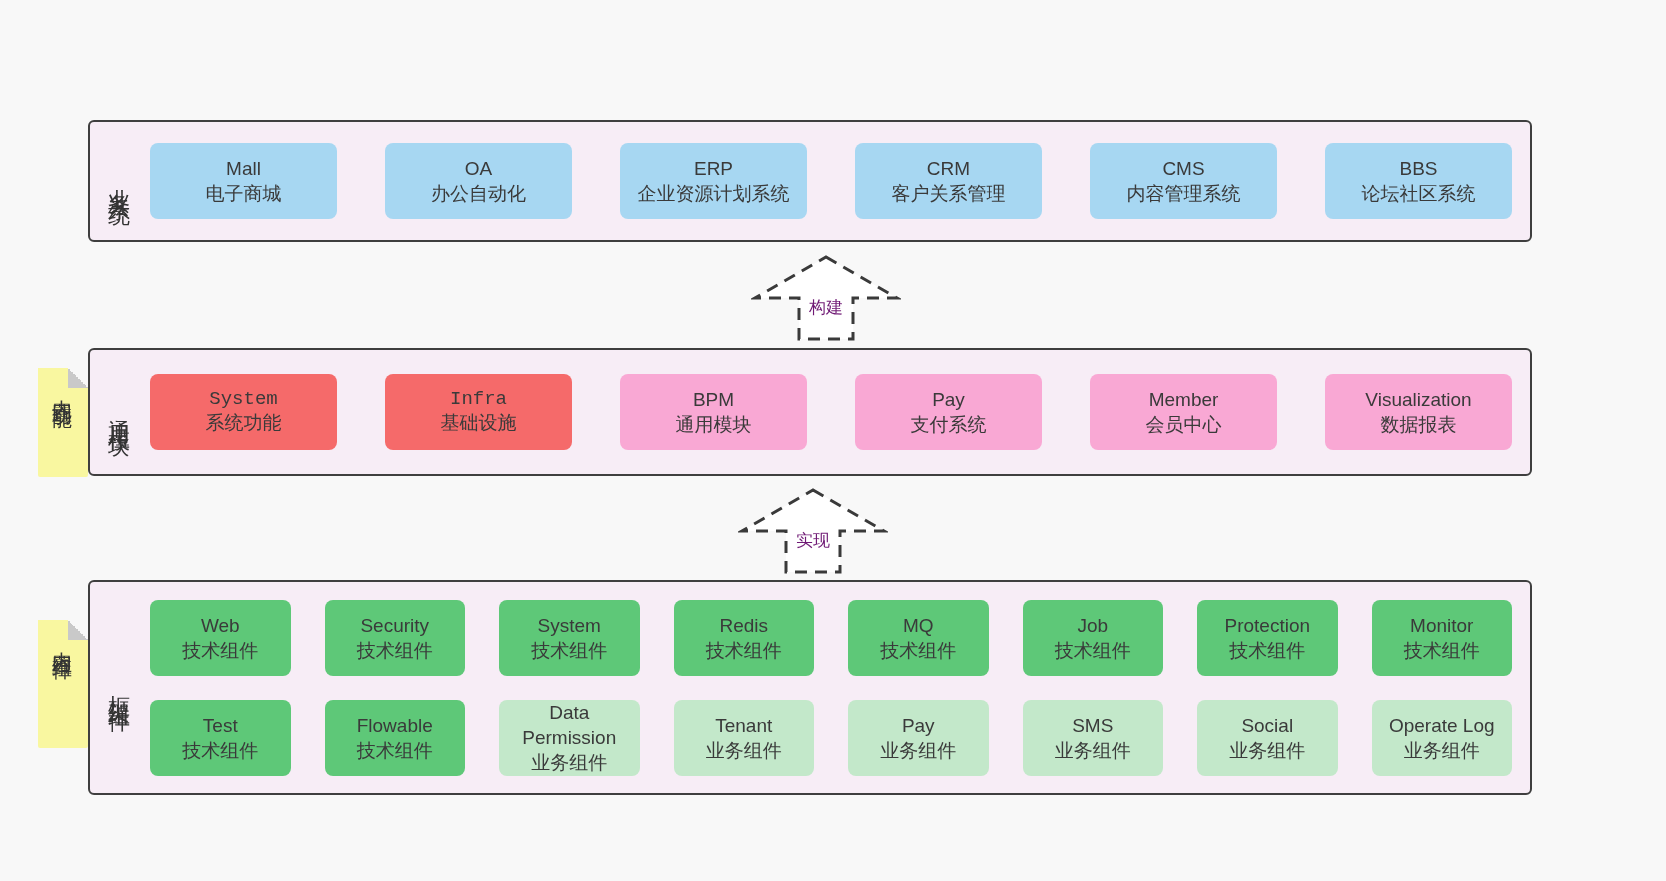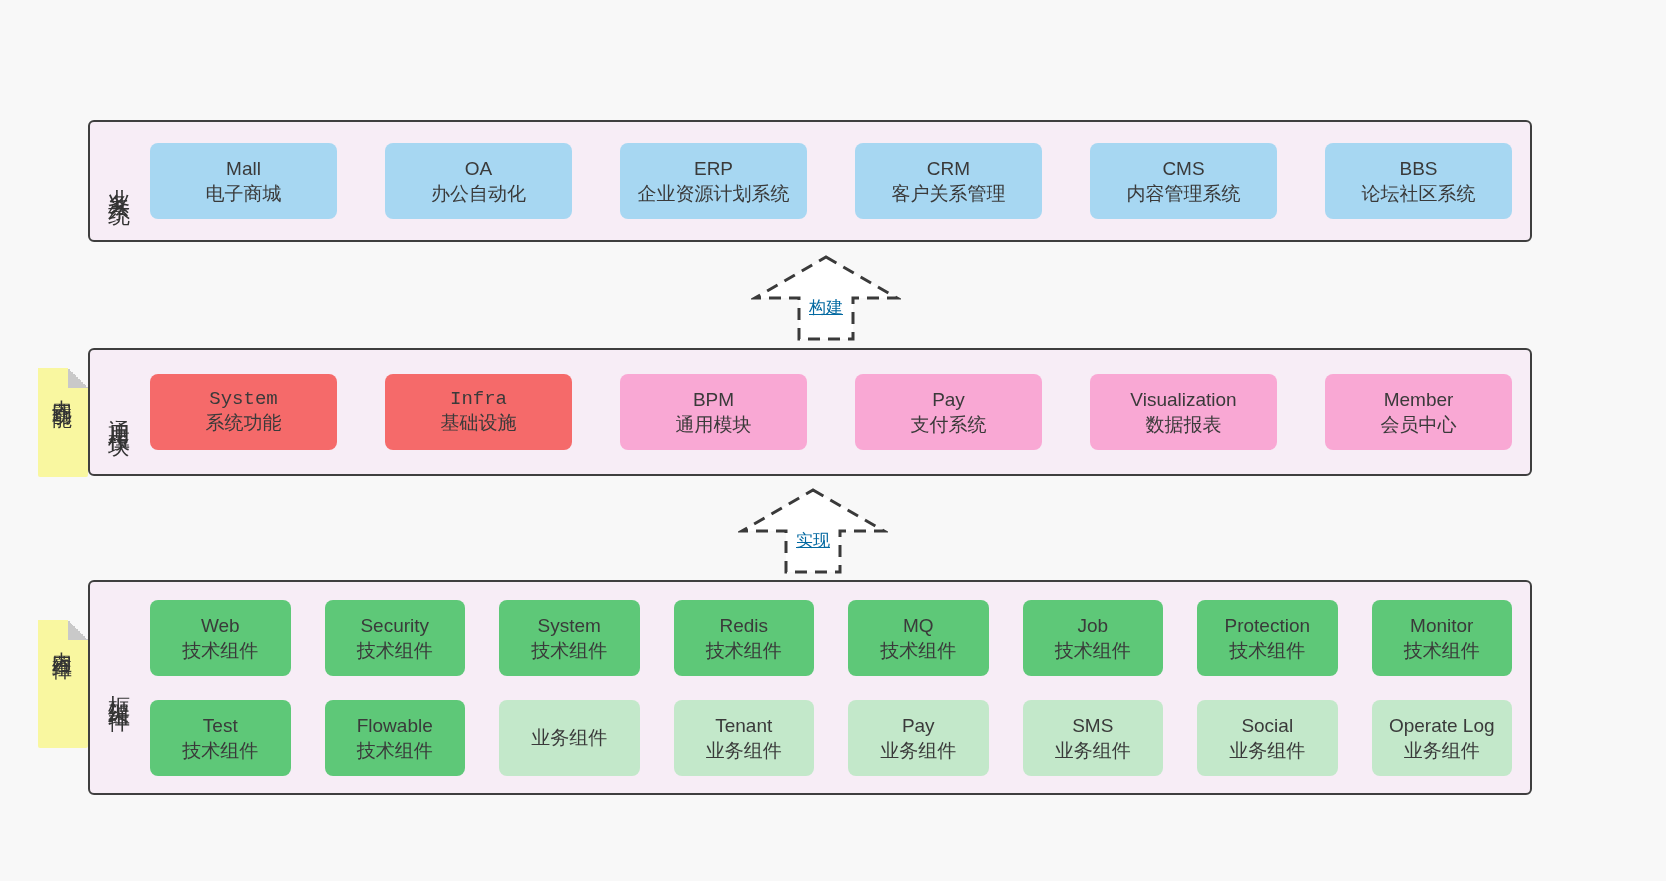--- a/index.html
+++ b/index.html
@@ -101,24 +101,23 @@
     z-index:0;
   }
   .arrow svg { display:block; }
   .arrow-label {
     position:absolute;
     left:50%;
     top:42px;
     transform:translateX(-50%);
     background:#ffffff;
     font-size:17px;
-    color:#0369a1;
+    color:#701a75;
     padding:0 3px;
     white-space:nowrap;
-    text-decoration:underline;
   }
 </style>
 </head>
 <body>
 
 <div class="canvas">
 
   <section class="panel" style="top:120px;height:122px;">
     <div class="panel-label">业务系统</div>
     <div class="boxes">
@@ -174,26 +173,26 @@
       </div>
       <div class="box pink">
         <div class="en">BPM</div>
         <div class="zh">通用模块</div>
       </div>
       <div class="box pink">
         <div class="en">Pay</div>
         <div class="zh">支付系统</div>
       </div>
       <div class="box pink">
+        <div class="en">Member</div>
+        <div class="zh">会员中心</div>
+      </div>
+      <div class="box pink">
         <div class="en">Visualization</div>
         <div class="zh">数据报表</div>
-      </div>
-      <div class="box pink">
-        <div class="en">Member</div>
-        <div class="zh">会员中心</div>
       </div>
     </div>
   </section>
 
   <div class="arrow" style="left:738px;top:487px;">
     <svg width="150" height="88" viewBox="0 0 150 88">
       <polygon points="75,3 146,44 102,44 102,85 48,85 48,44 4,44" fill="#ffffff" stroke="#3a3a3a" stroke-width="3" stroke-dasharray="12 8"></polygon>
     </svg>
     <span class="arrow-label">实现</span>
   </div>
@@ -243,20 +242,21 @@
       <div class="boxes">
         <div class="box green-dark">
           <div class="en">Test</div>
           <div class="zh">技术组件</div>
         </div>
         <div class="box green-dark">
           <div class="en">Flowable</div>
           <div class="zh">技术组件</div>
         </div>
         <div class="box green-light">
+          <div class="en">Data Permission</div>
           <div class="zh">业务组件</div>
         </div>
         <div class="box green-light">
           <div class="en">Tenant</div>
           <div class="zh">业务组件</div>
         </div>
         <div class="box green-light">
           <div class="en">Pay</div>
           <div class="zh">业务组件</div>
         </div>

